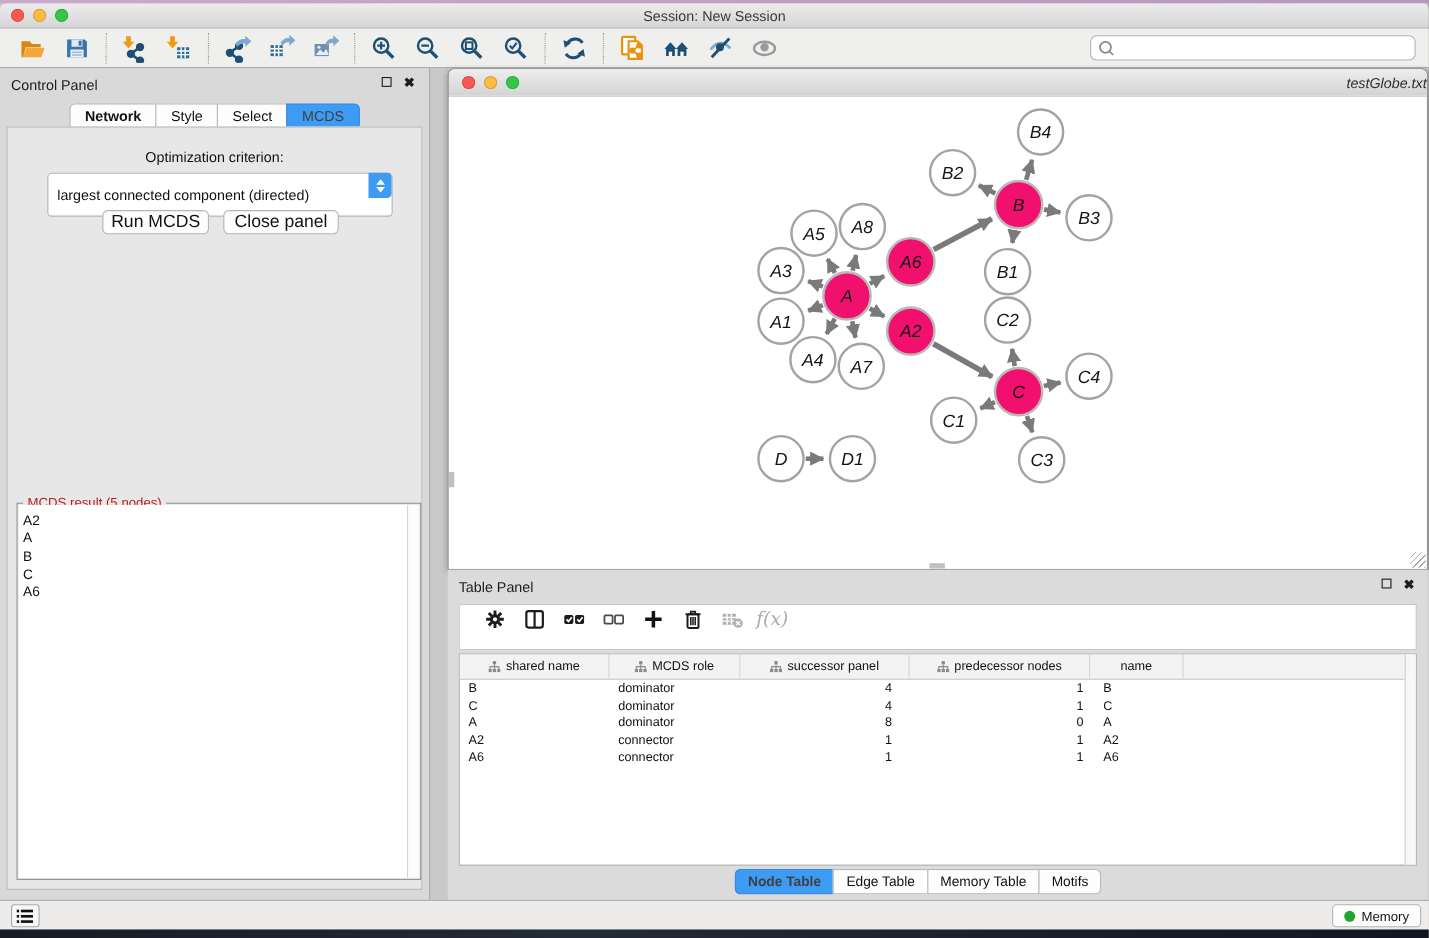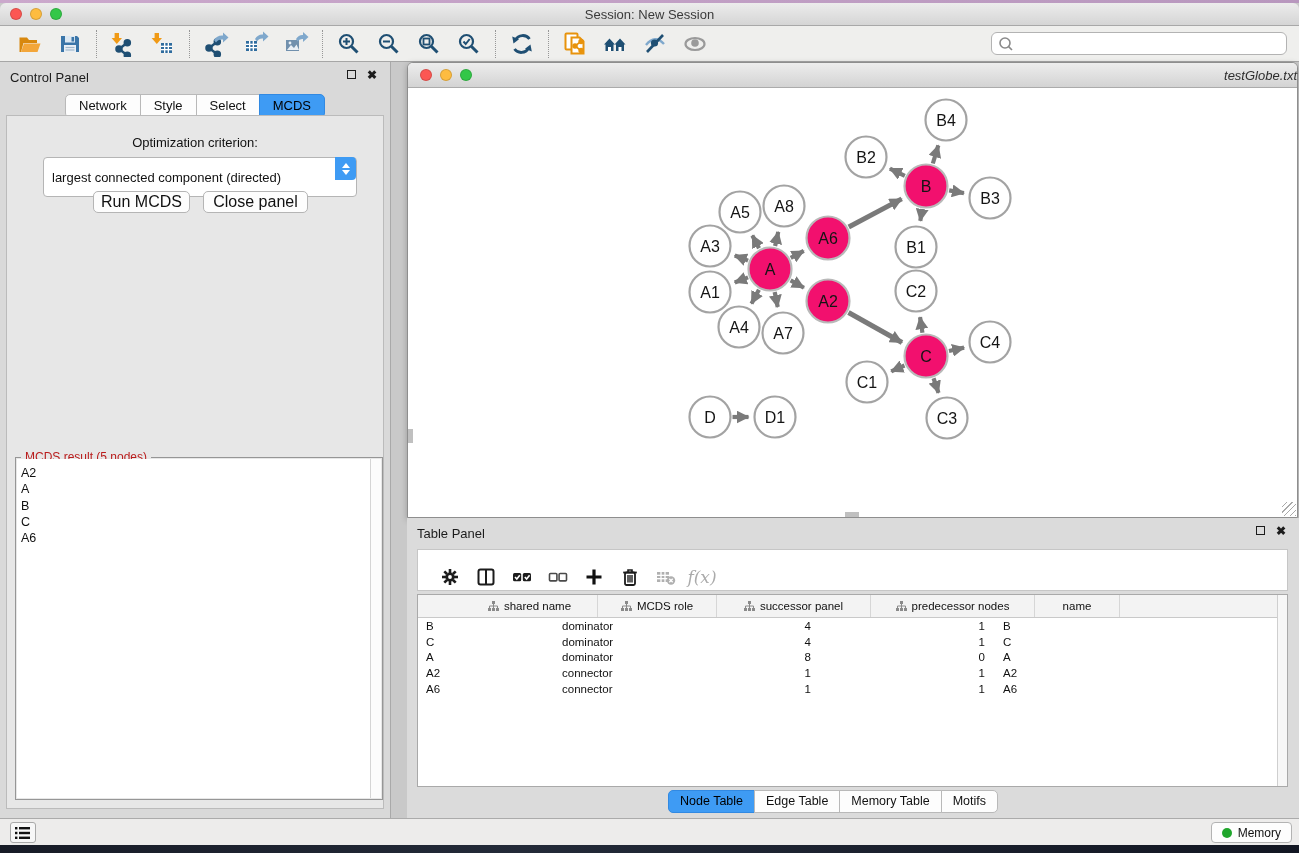--- a/index.html
+++ b/index.html
@@ -35,23 +35,23 @@
   .panel-title { position:absolute; left:10px; top:8px; font-size:13px; color:#1c1c1c; }
   .win-ctrl { position:absolute; top:8px; display:flex; align-items:center; }
   .float-glyph { display:inline-block; width:9px; height:9px; border:1.5px solid #1c1c1c; }
   .close-glyph { font-size:12px; font-weight:bold; color:#1c1c1c; line-height:10px; }
   
   .control-panel { position:absolute; left:0; top:62px; width:391px; height:756px;
                    background:#d9d9d9; border-right:1px solid #a9a9a9; }
   .cp-tabs { position:absolute; top:32px; left:50%; transform:translateX(-50%); display:flex; }
   .seg-tab { padding:3px 13px 4px; font-size:13px; background:#fdfdfd; border:1px solid #b9b9b9;
              margin-left:-1px; color:#111; white-space:nowrap; }
-  .seg-tab:first-child { border-radius:5px 0 0 5px; margin-left:0; }
+  .seg-tab:first-child { border-radius:5px 0 0 5px; margin-left:0;font-weight:bold; }
   .seg-tab:last-child  { border-radius:0 5px 5px 0; }
-  .seg-tab.active { background:#3e9bf4; border-color:#3189e2; color:#000000; }
+  .seg-tab.active { background:#3e9bf4; border-color:#3189e2; color:#404040; }
   .cp-body { position:absolute; left:6px; top:53px; width:378px; height:694px;
              background:#e7e7e7; border:1px solid #bbb; }
   .opt-label { position:absolute; top:19px; width:100%; text-align:center; font-size:13px; color:#111; }
   .opt-select { position:absolute; left:36px; top:41px; width:314px; height:40px; background:#fff;
                 border:1px solid #b5b5b5; border-radius:4px; font-size:13px; color:#111;
                 display:flex; align-items:center; padding-left:8px; }
   .opt-stepper { position:absolute; right:0; top:-1px; width:21px; height:23px; background:#3e9bf4;
                  border-radius:0 4px 4px 0; display:flex; flex-direction:column;
                  align-items:center; justify-content:center; gap:2px; }
   .chev-up   { width:0; height:0; border-left:4px solid transparent; border-right:4px solid transparent; border-bottom:5px solid #fff; }
@@ -67,35 +67,35 @@
   .result-scroll { position:absolute; right:1px; top:1px; bottom:1px; width:11px; background:#fcfcfc;
                    border-left:1px solid #d5d5d5; }
   
   .net-window { position:absolute; left:407px; top:62px; width:891px; height:456px;
                 border:1px solid #8e8e8e; border-radius:6px 6px 0 0; background:#fff;
                 box-shadow:0 2px 6px rgba(0,0,0,.25); }
   .net-titlebar { height:25px; background:linear-gradient(#ededed,#d3d3d3);
                   border-bottom:1px solid #ababab; border-radius:5px 5px 0 0; position:relative; }
   .net-titlebar .traffic { top:6px; left:12px; }
   .net-title { text-align:right; line-height:25px; font-size:13px; color:#2e2e2e;font-style:italic; }
-  .net-canvas { position:relative; width:889px; height:429px; background:#fff; overflow:hidden; }
+  .net-canvas { position:relative; width:889px; height:429px; background:#fff; overflow:hidden;font-style:italic; }
   .edge-handle-left { position:absolute; left:0; top:341px; width:5px; height:14px; background:#c0c0c0; }
   .edge-handle-bottom { position:absolute; left:437px; bottom:0; width:14px; height:5px; background:#c0c0c0; }
   .resize-grip { position:absolute; right:1px; bottom:1px; width:14px; height:14px;
                  background:repeating-linear-gradient(135deg, transparent 0 3px, #a9a9a9 3px 4px); }
   
   .table-panel { position:absolute; left:407px; top:518px; width:892px; height:332px; background:#dbdbdb; }
   .tp-toolbar { position:absolute; left:10px; top:31px; width:871px; height:42px; background:#fff;
                 border:1px solid #c6c6c6; display:flex; align-items:center; padding-left:14px; }
-  .tp-btn { width:36px; height:34px; display:flex; align-items:flex-end; justify-content:center;
+  .tp-btn { width:36px; height:34px; display:flex; align-items:flex-start; justify-content:center;
             background:none; border:none; padding:0; }
   .fx-label { font-family:"DejaVu Serif",serif; font-style:italic; font-size:17px; color:#ababab; }
   .tp-table { position:absolute; left:10px; top:76px; width:871px; height:193px; background:#fff;
               border:1px solid #a9a9a9; }
-  .thead { display:flex; height:23px; background:#f3f3f3; border-bottom:1px solid #c9c9c9;padding-left:44px; }
+  .thead { display:flex; height:23px; background:#f3f3f3; border-bottom:1px solid #c9c9c9; }
   .th { display:flex; align-items:center; justify-content:center; gap:5px; font-size:11.5px;
         color:#111; border-right:1px solid #d6d6d6; }
   .trow { display:flex; height:15.8px; align-items:center; font-size:11.5px; color:#111; }
   .td { white-space:nowrap; overflow:hidden; }
   .tscroll { position:absolute; top:0; right:0; bottom:0; width:10px; background:#f7f7f7;
              border-left:1px solid #cfcfcf; }
   .tp-tabs { position:absolute; left:261px; top:272px; display:flex; }
   .tp-tabs .seg-tab { font-size:12.5px; padding:3px 11px 4px; }
   
   .statusbar { position:absolute; left:0; top:818px; width:100%; height:27px; background:#edede c;

